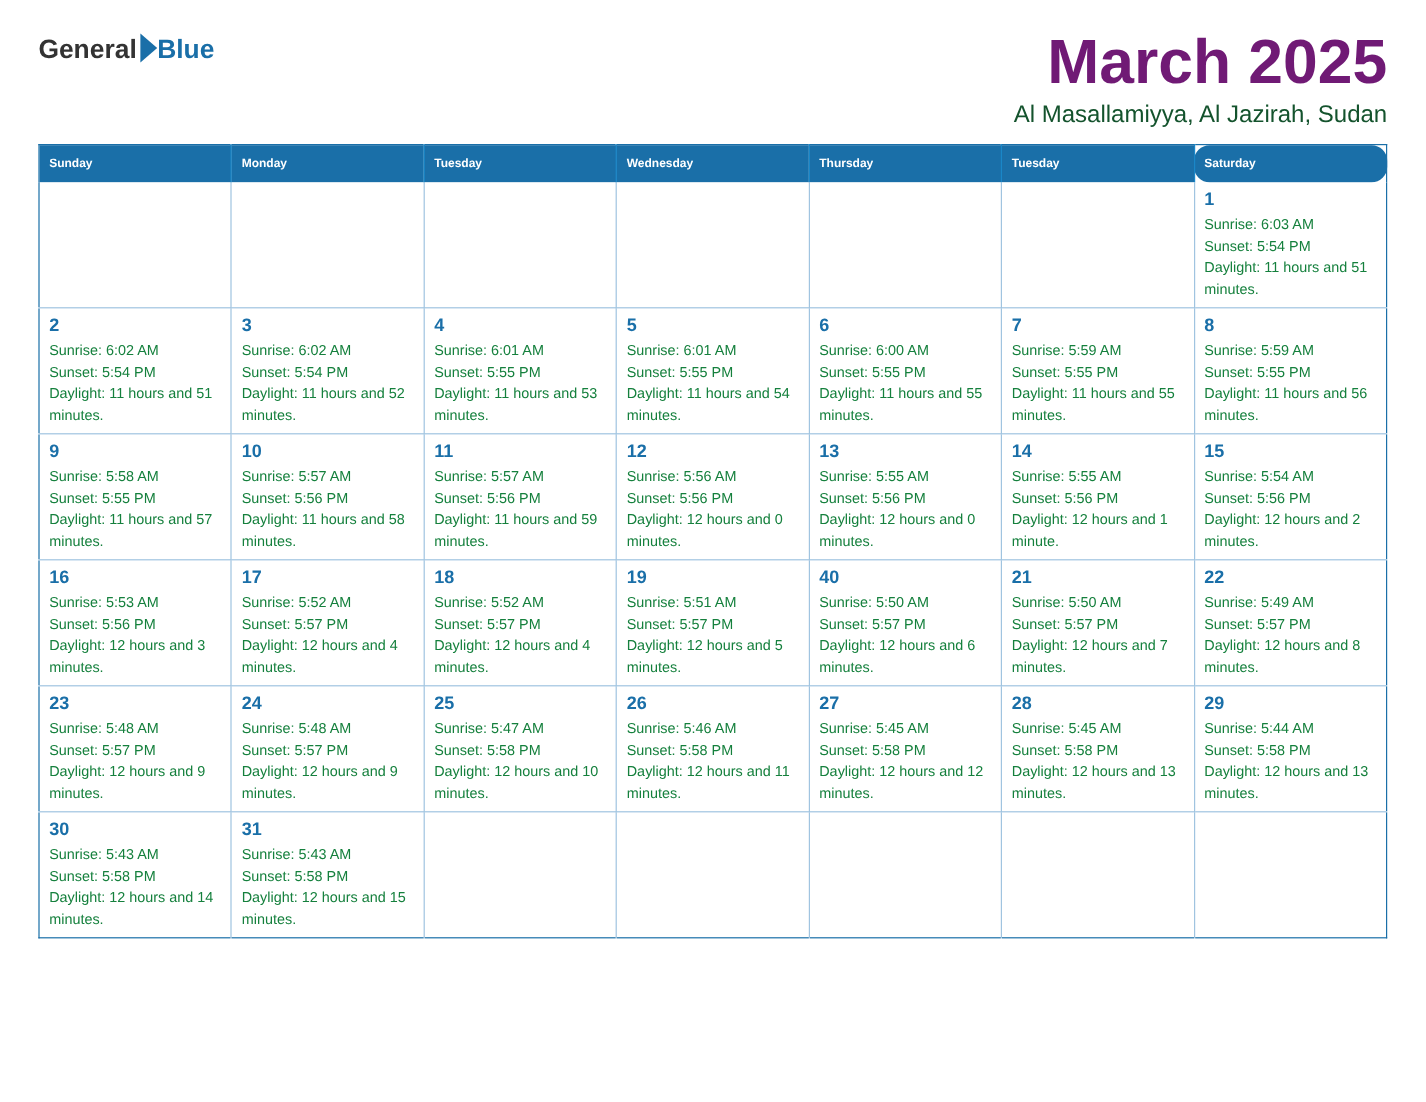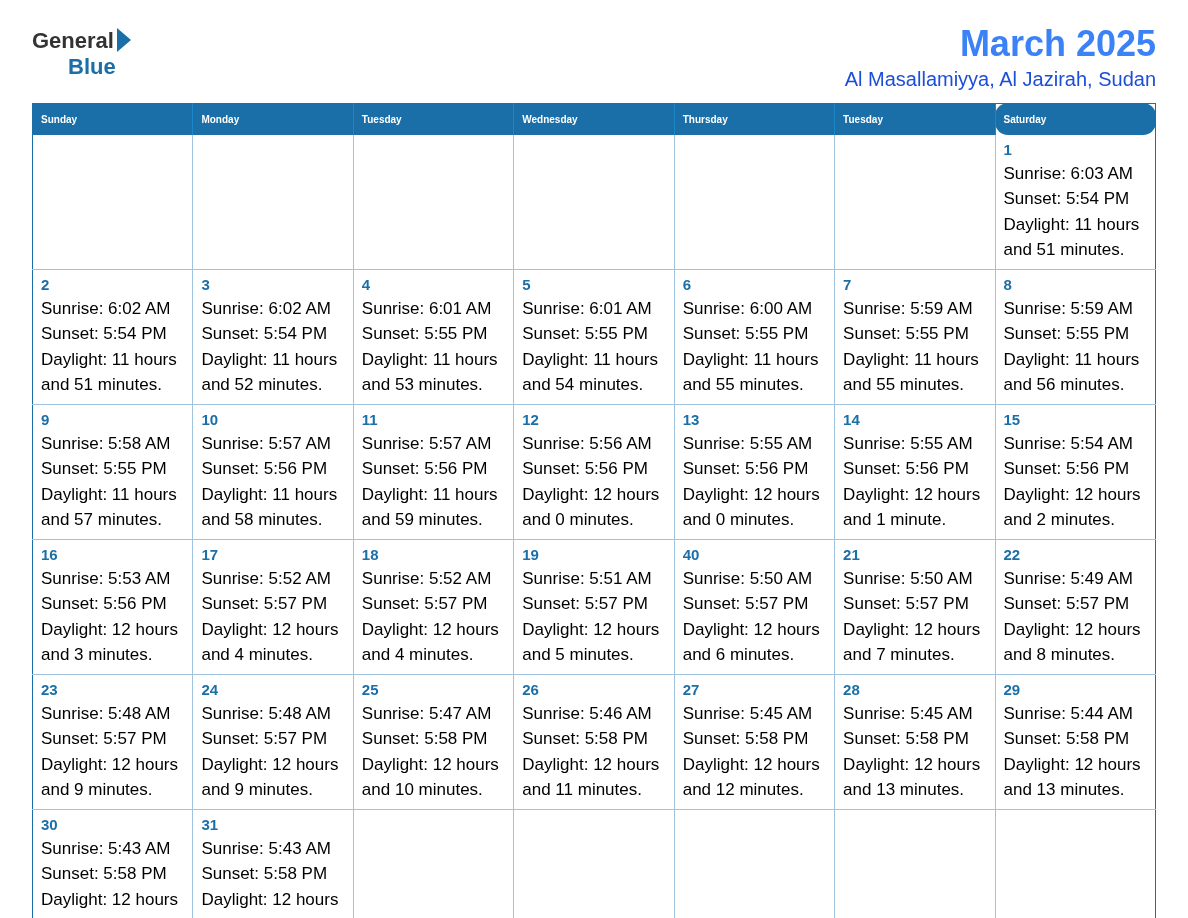--- a/index.html
+++ b/index.html
@@ -12,21 +12,21 @@
       min-height: 918px;
     }
     .header {
       display: flex;
       justify-content: space-between;
       align-items: flex-start;
       margin-bottom: 12px;
     }
     .logo {
       display: flex;
-      flex-direction: column;
+      flex-direction: row;
       align-items: flex-start;
       padding-top: 4px;
     }
     .logo-general {
       font-size: 22px;
       font-weight: bold;
       color: #333;
       display: flex;
       align-items: center;
       gap: 0;
@@ -38,34 +38,33 @@
       border-left: 14px solid #1a6fa8;
       border-top: 12px solid transparent;
       border-bottom: 12px solid transparent;
       margin-left: 3px;
       margin-top: -2px;
     }
     .logo-blue {
       font-size: 22px;
       font-weight: bold;
       color: #1a6fa8;
-      margin-left: 36px;
     }
     .title-block {
       text-align: right;
     }
     .main-title {
-      font-size: 36px;
-      font-weight: bold;
-      color: #3b82f6;
+      font-size: 52px;
+      font-weight: bold;
+      color: #701a75;
       line-height: 1.1;
     }
     .subtitle {
       font-size: 20px;
-      color: #1d4ed8;
+      color: #14532d;
       margin-top: 4px;
     }
     .calendar {
       width: 100%;
       border-collapse: collapse;
       border: 1px solid #1a6fa8;
     }
     .calendar th {
       background: #1a6fa8;
       color: #fff;
@@ -90,22 +89,22 @@
       background: #fff;
     }
     .day-number {
       font-size: 15px;
       font-weight: bold;
       color: #1a6fa8;
       display: block;
       margin-bottom: 3px;
     }
     .day-info {
-      font-size: 17px;
-      color: #000000;
+      font-size: 12px;
+      color: #15803d;
       line-height: 1.5;
     }
     .calendar tr td:first-child {
       border-left: none;
     }
     .calendar tr td:last-child {
       border-right: none;
     }
     .empty-cell {
       background: #fff;

